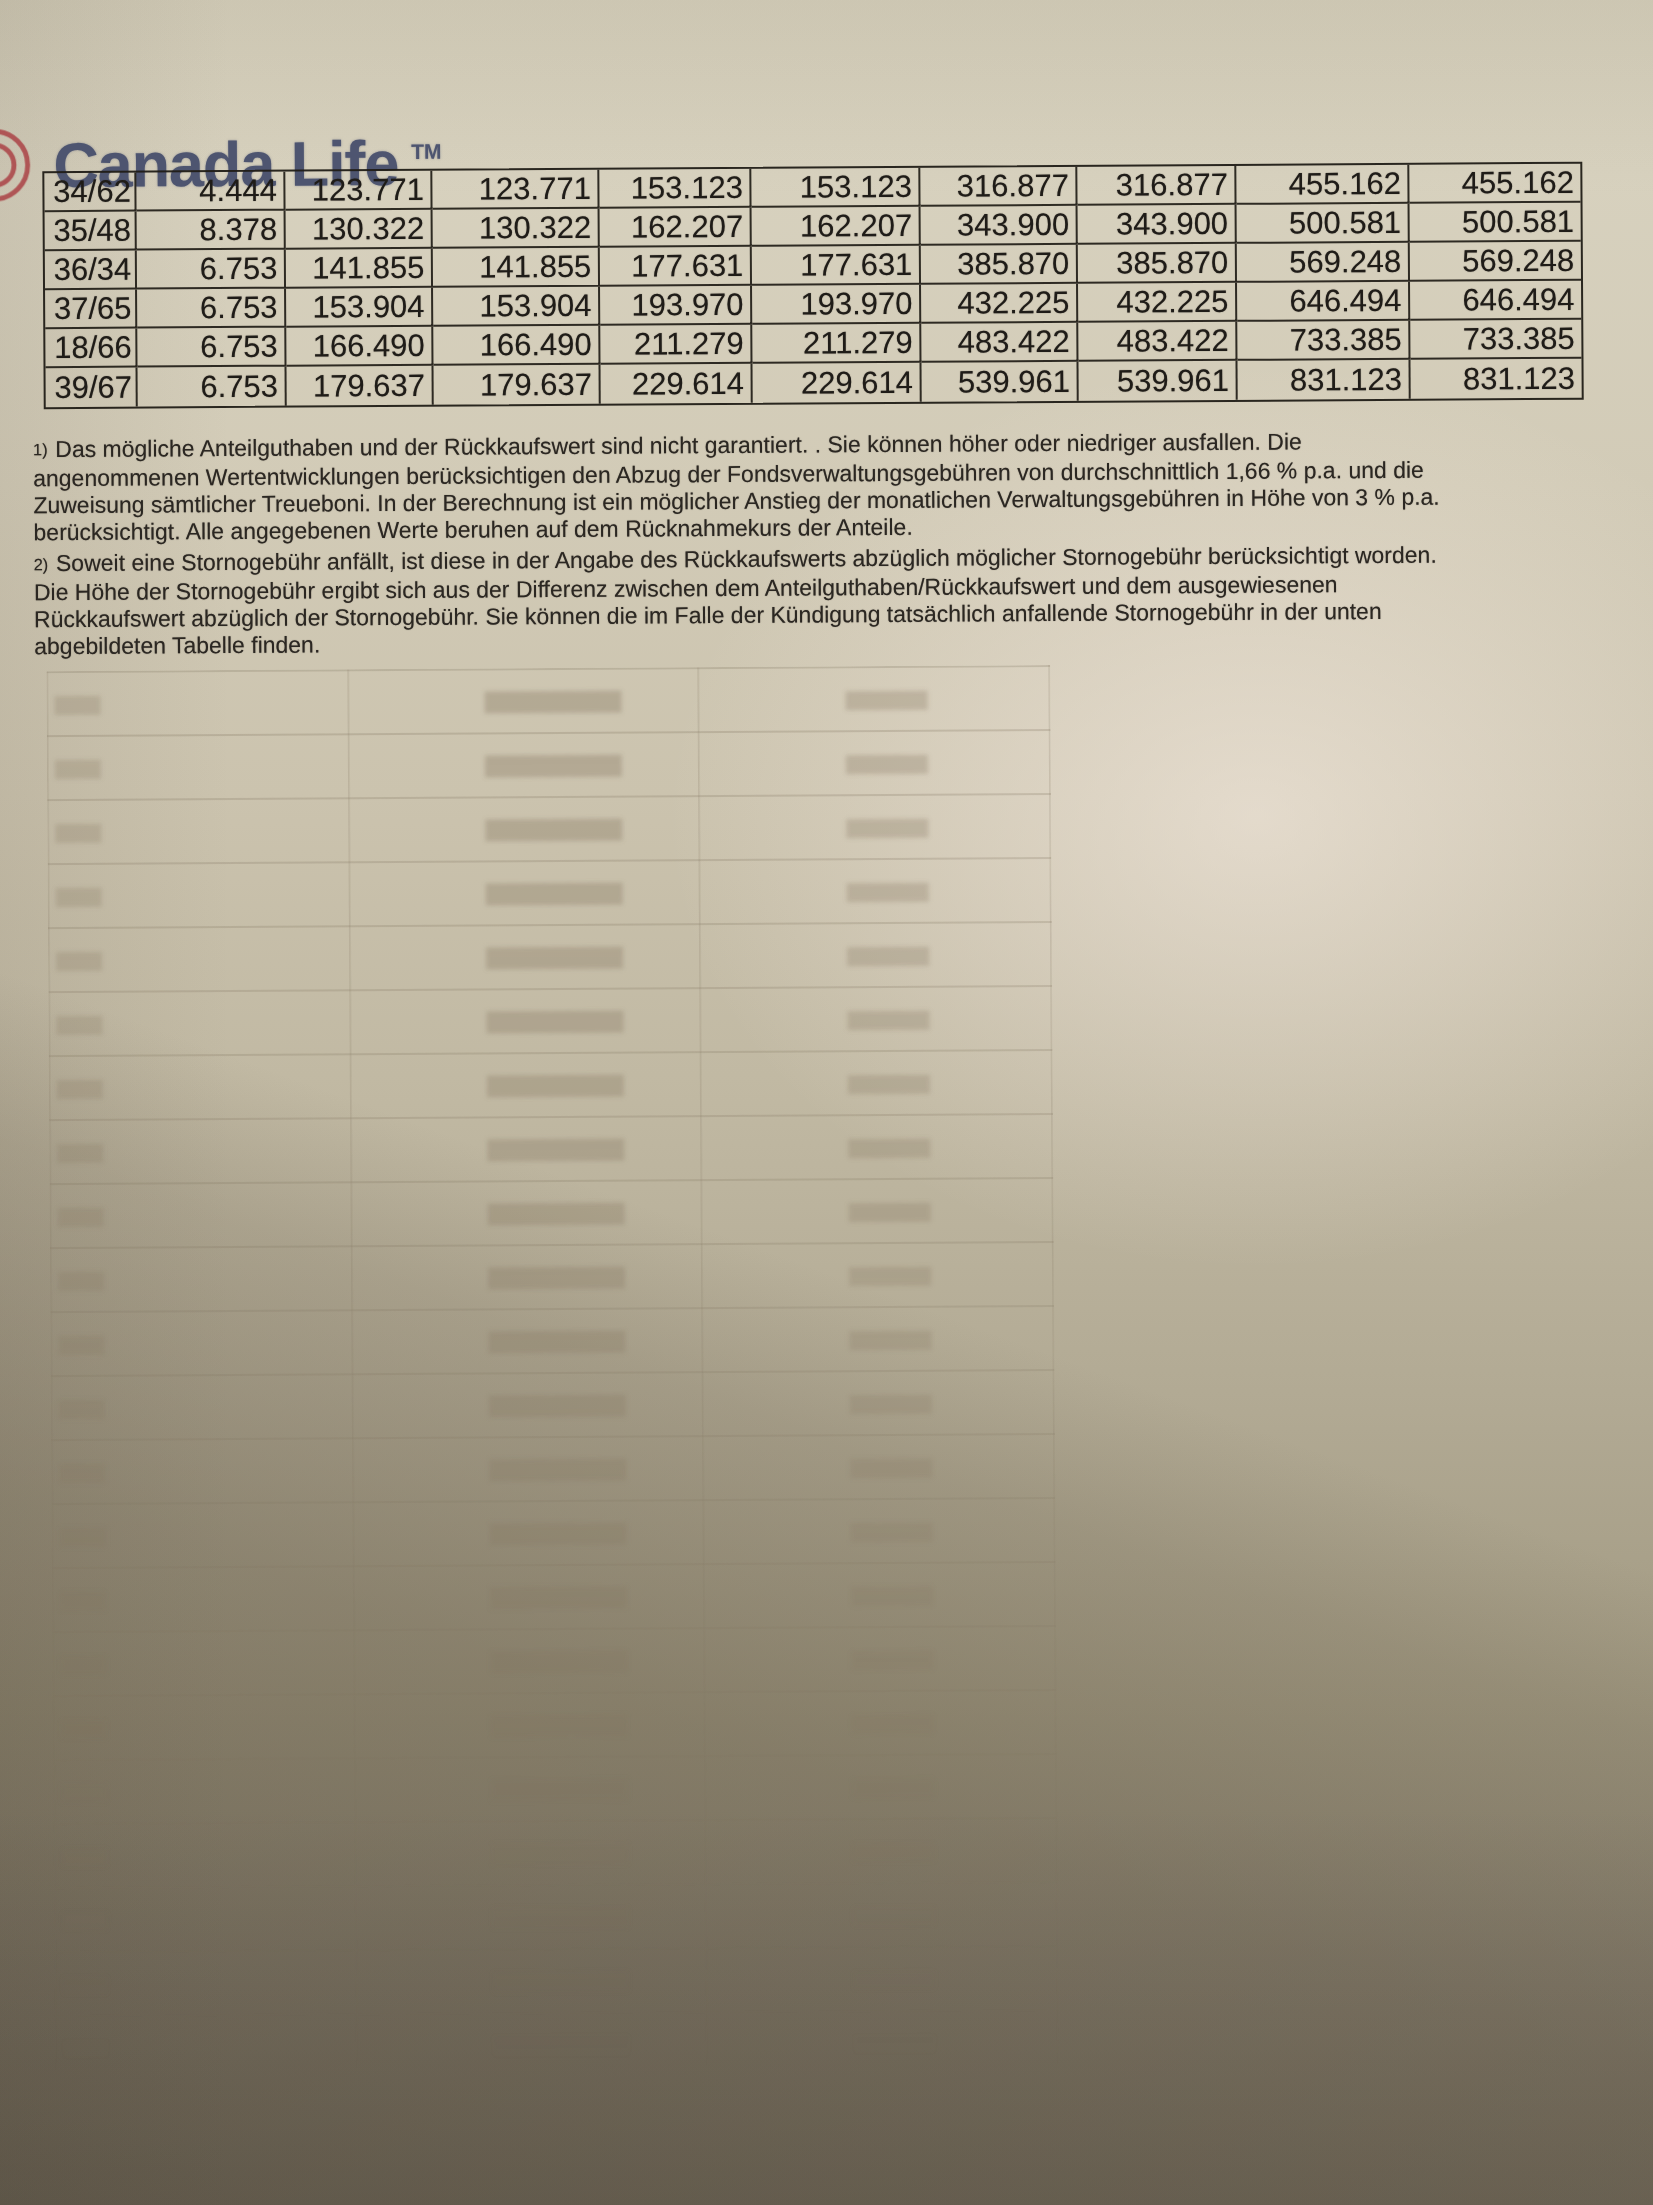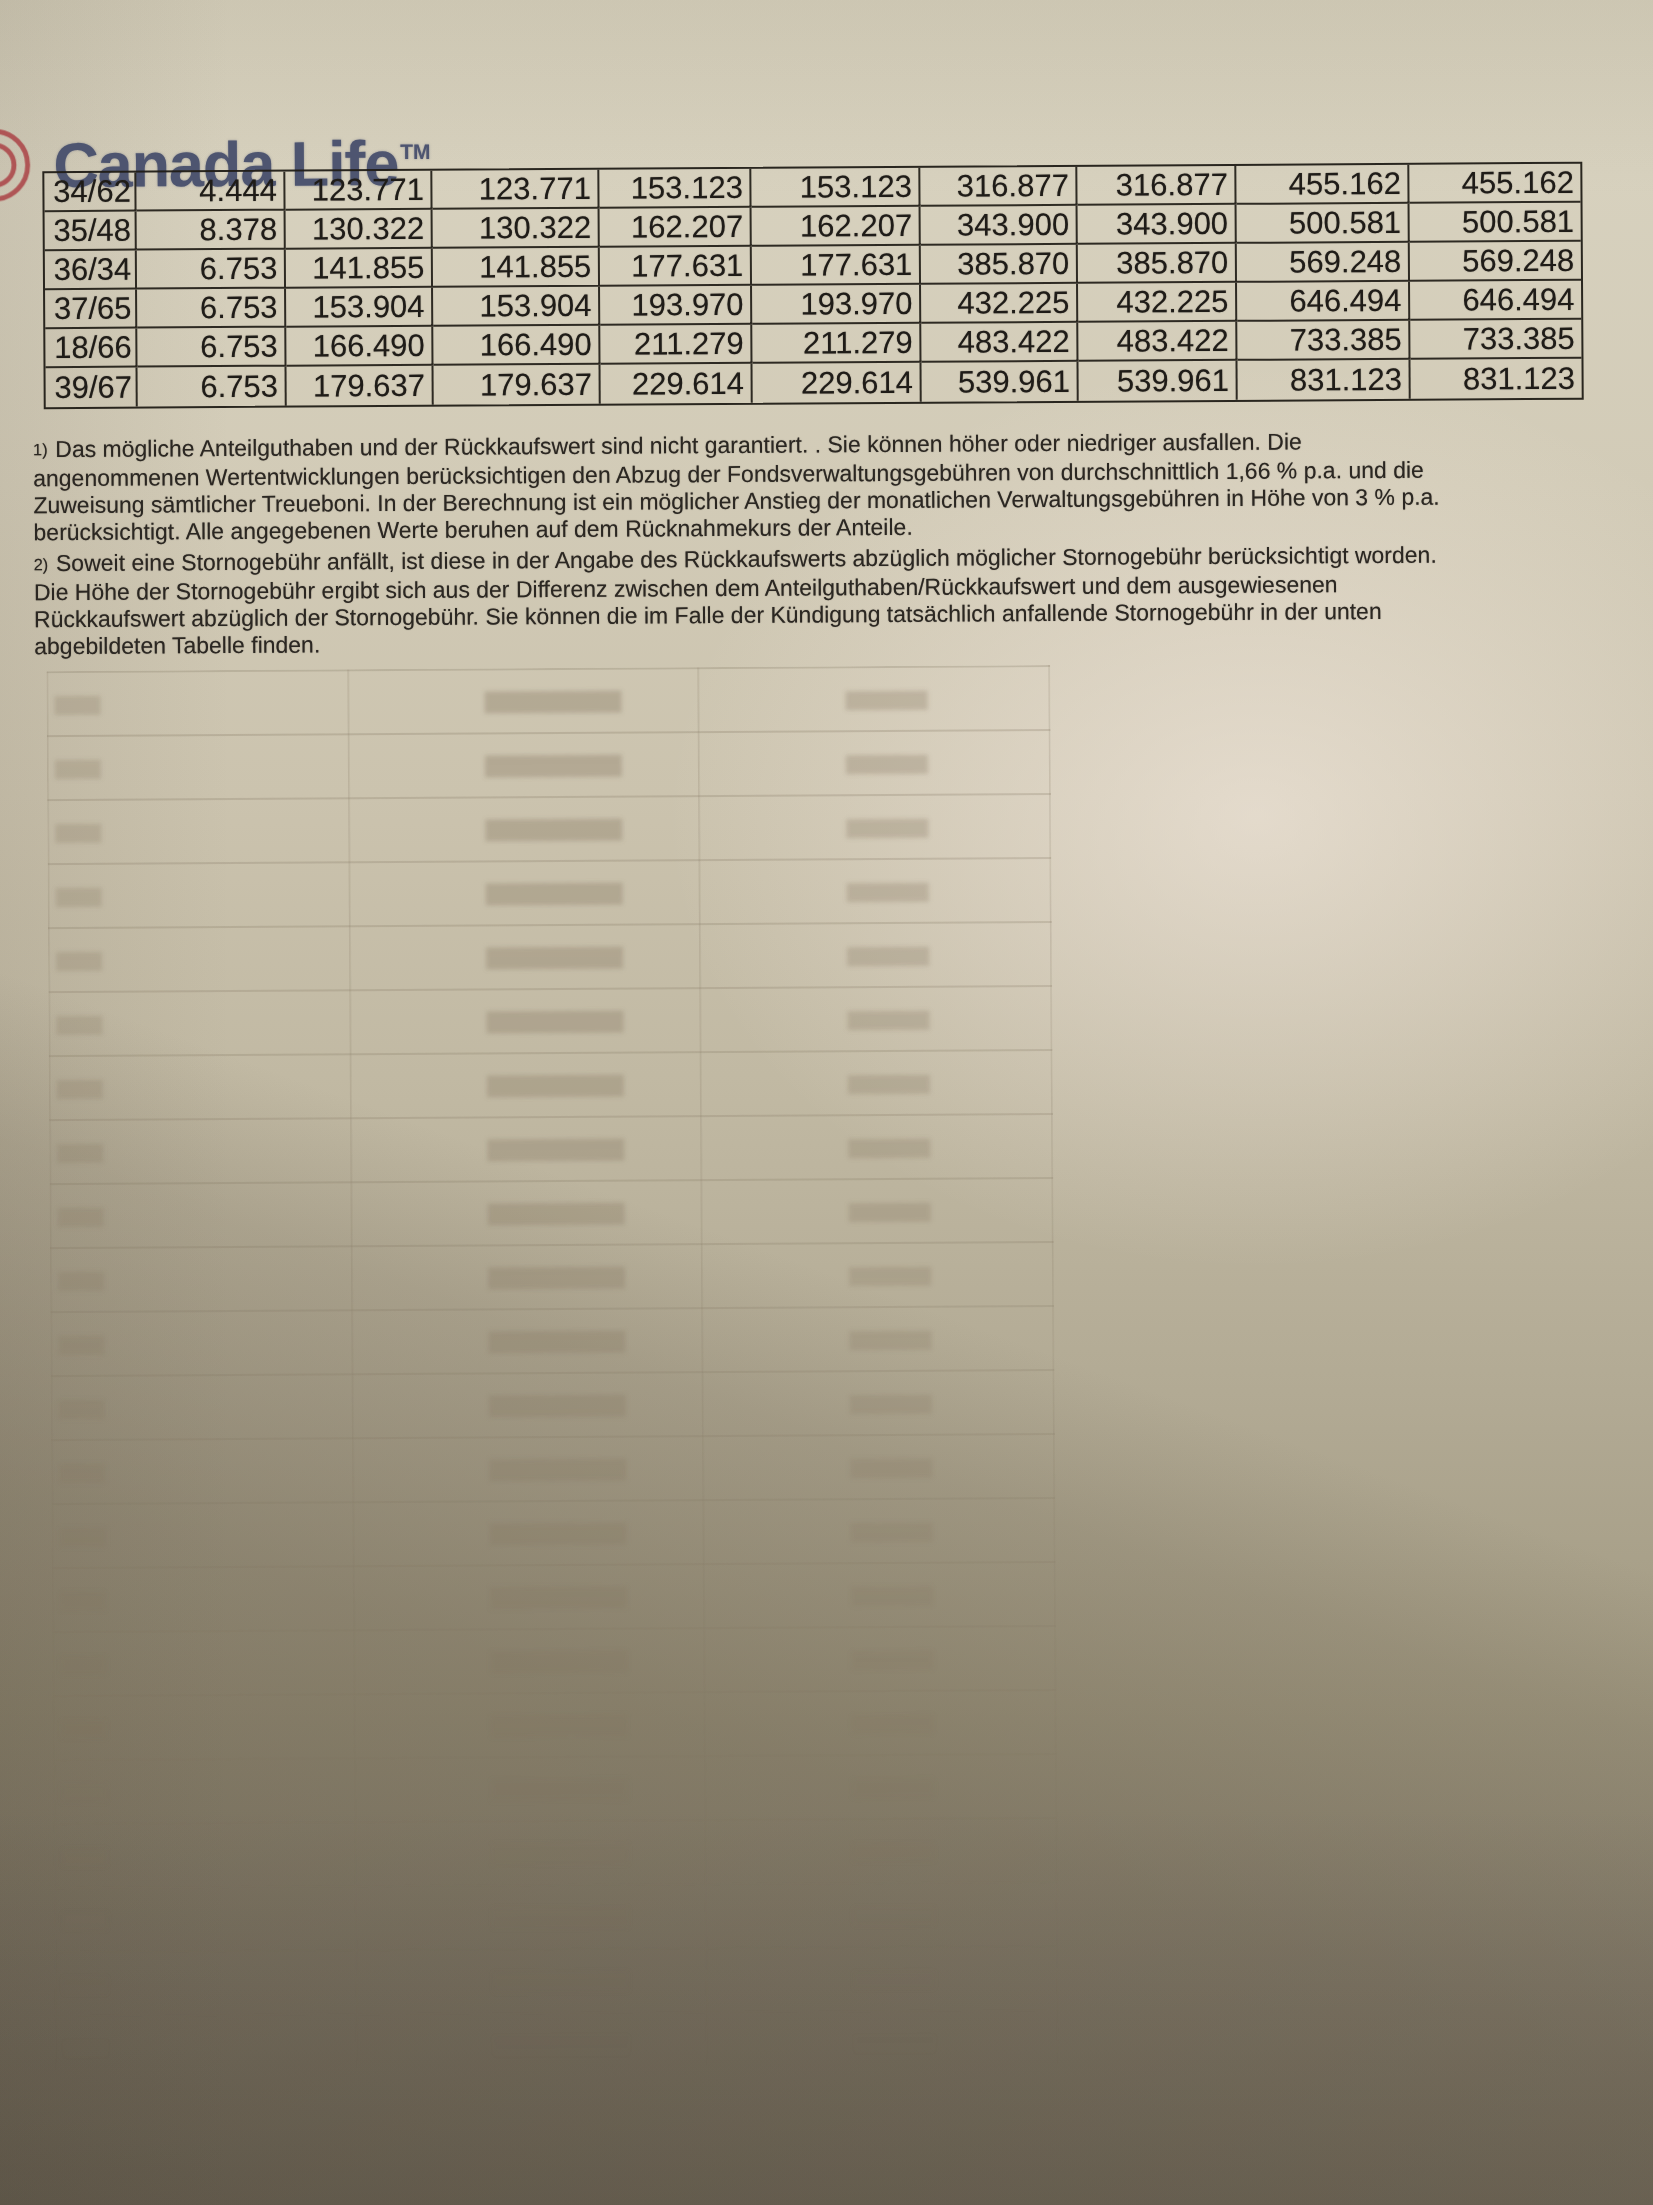--- a/index.html
+++ b/index.html
@@ -17,21 +17,21 @@
     background:linear-gradient(200deg,rgba(0,0,0,0) 56%,rgba(84,74,59,0.16) 62%,
       rgba(74,64,50,0.30) 74%,rgba(60,52,41,0.42) 100%),
       linear-gradient(180deg,rgba(0,0,0,0) 82%,rgba(44,39,31,0.18) 100%);}
   .sheet-content{position:absolute;inset:0;transform:rotate(-0.35deg);transform-origin:230px 284px;}
 
   
   .logo{position:absolute;left:54px;top:128px;color:#4e5570;font-weight:700;
     font-size:63px;letter-spacing:-1.1px;white-space:nowrap;z-index:1;
     text-shadow:0 0 2.2px rgba(78,85,112,0.55);}
   .logo .tm{font-size:21px;font-weight:700;letter-spacing:0;vertical-align:super;
-    position:relative;top:-4.4px;left:2px;}
+    position:relative;top:-4.4px;left:13px;}
   .logo-mark{position:absolute;left:0;top:109px;z-index:1;opacity:.8;filter:blur(0.5px);}
 
   
   .values-table{position:absolute;left:43px;top:170px;z-index:2;display:grid;
     grid-template-columns:92px 149px 147px 167px 152px 169px 157px 159px 173px 171px;
     grid-auto-rows:39px;border:2.7px solid rgba(32,28,22,0.95);
     color:#1f1c18;font-size:31px;text-shadow:0 0 1.1px rgba(40,35,30,0.55);}
   .values-table .cell{display:flex;align-items:center;justify-content:flex-end;
     padding-right:6.6px;border-right:2.7px solid rgba(32,28,22,0.92);
     border-bottom:2.7px solid rgba(32,28,22,0.92);background:transparent;}

